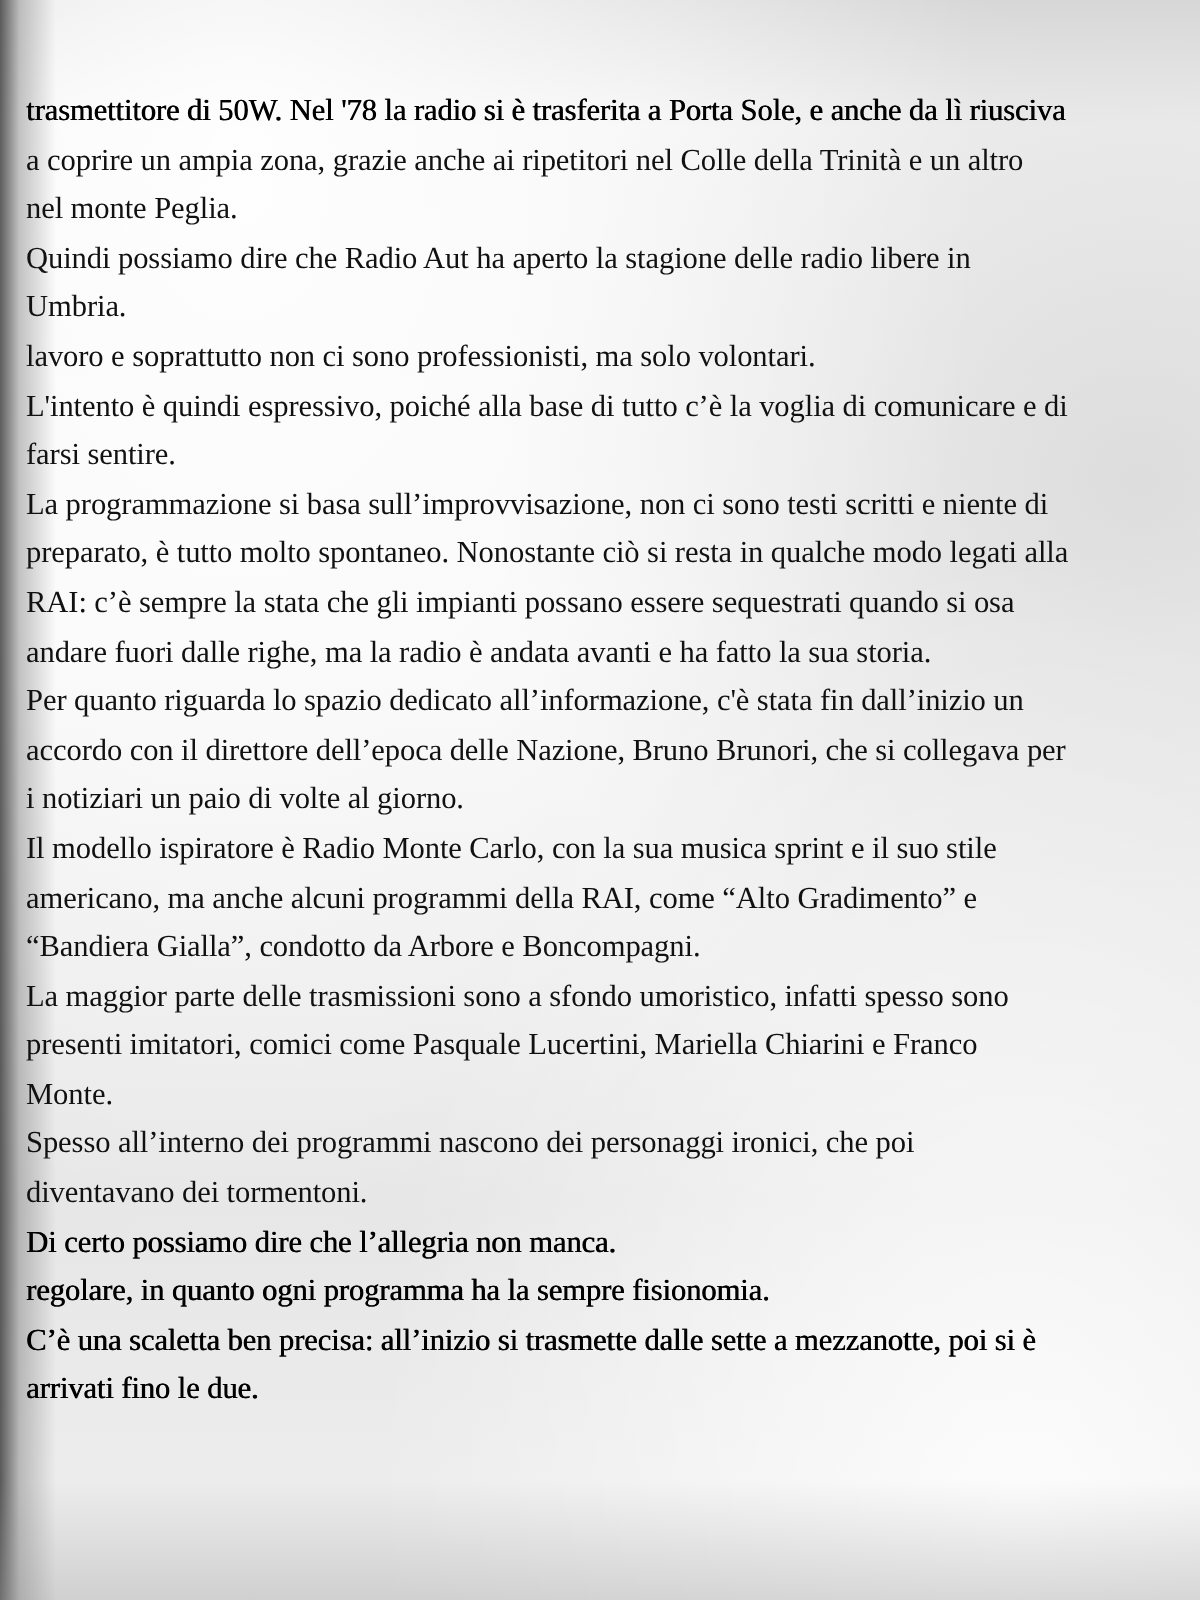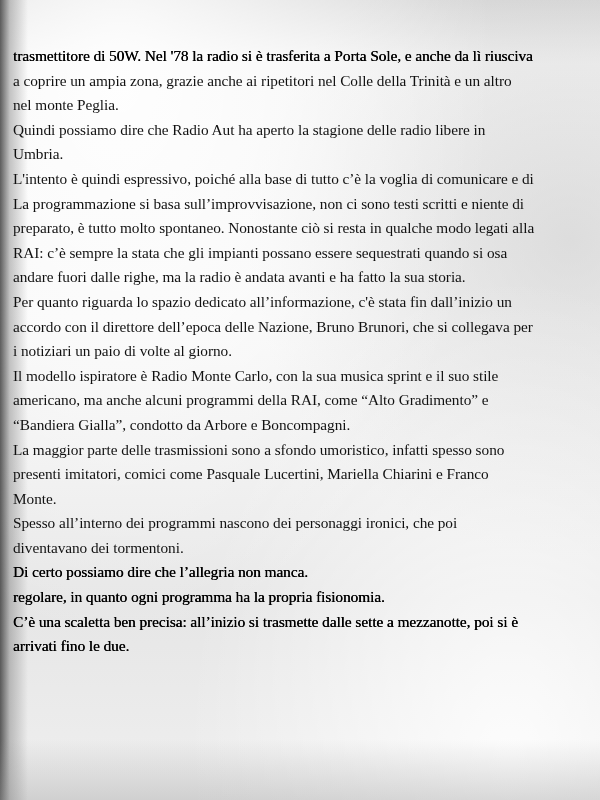--- a/index.html
+++ b/index.html
@@ -64,34 +64,36 @@
 <div class="page">
   <div class="left-shadow"></div>
   <div class="bottom-shade"></div>
 
   <div class="text-body">
     <span class="line semibold">trasmettitore di 50W. Nel '78 la radio si è trasferita a Porta Sole, e anche da lì riusciva</span>
     <span class="line">a coprire un ampia zona, grazie anche ai ripetitori nel Colle della Trinità e un altro</span>
     <span class="line">nel monte Peglia.</span>
     <span class="line">Quindi possiamo dire che  Radio Aut ha aperto la stagione delle radio libere in</span>
     <span class="line">Umbria.</span>
+    <span class="line">lavoro e soprattutto non ci sono professionisti, ma solo volontari.</span>
     <span class="line">L'intento è quindi espressivo, poiché alla base di tutto c’è la voglia di comunicare e di</span>
+    <span class="line">farsi sentire.</span>
     <span class="line">La programmazione si basa sull’improvvisazione, non ci sono testi scritti e niente di</span>
     <span class="line">preparato, è tutto molto spontaneo. Nonostante ciò si resta in qualche modo legati alla</span>
     <span class="line">RAI: c’è sempre la stata che gli impianti possano essere sequestrati quando si osa</span>
     <span class="line">andare fuori dalle righe, ma la radio è andata avanti e ha fatto la sua storia.</span>
     <span class="line">Per quanto riguarda lo spazio dedicato all’informazione, c'è stata fin dall’inizio un</span>
     <span class="line">accordo con il direttore dell’epoca delle Nazione, Bruno Brunori, che si collegava per</span>
     <span class="line">i notiziari un paio di volte al giorno.</span>
     <span class="line">Il modello ispiratore è Radio Monte Carlo, con la sua musica sprint e il suo stile</span>
     <span class="line">americano, ma anche alcuni programmi della RAI, come “Alto Gradimento” e</span>
     <span class="line">“Bandiera Gialla”, condotto da Arbore e Boncompagni.</span>
     <span class="line">La maggior parte delle trasmissioni sono a sfondo umoristico, infatti spesso sono</span>
     <span class="line">presenti imitatori, comici come Pasquale Lucertini, Mariella  Chiarini e Franco</span>
     <span class="line">Monte.</span>
     <span class="line">Spesso all’interno dei programmi nascono dei personaggi ironici, che poi</span>
     <span class="line">diventavano dei tormentoni.</span>
     <span class="line semibold">Di certo possiamo dire che l’allegria non manca.</span>
-    <span class="line semibold">regolare, in quanto ogni programma ha la propria fisionomia.</span>
+    <span class="line semibold">regolare, in quanto ogni programma ha la sempre fisionomia.</span>
     <span class="line semibold">C’è una scaletta ben precisa: all’inizio si trasmette dalle sette a mezzanotte, poi si è</span>
     <span class="line semibold">arrivati fino le due.</span>
   </div>
 </div>
 
 </body></html>

